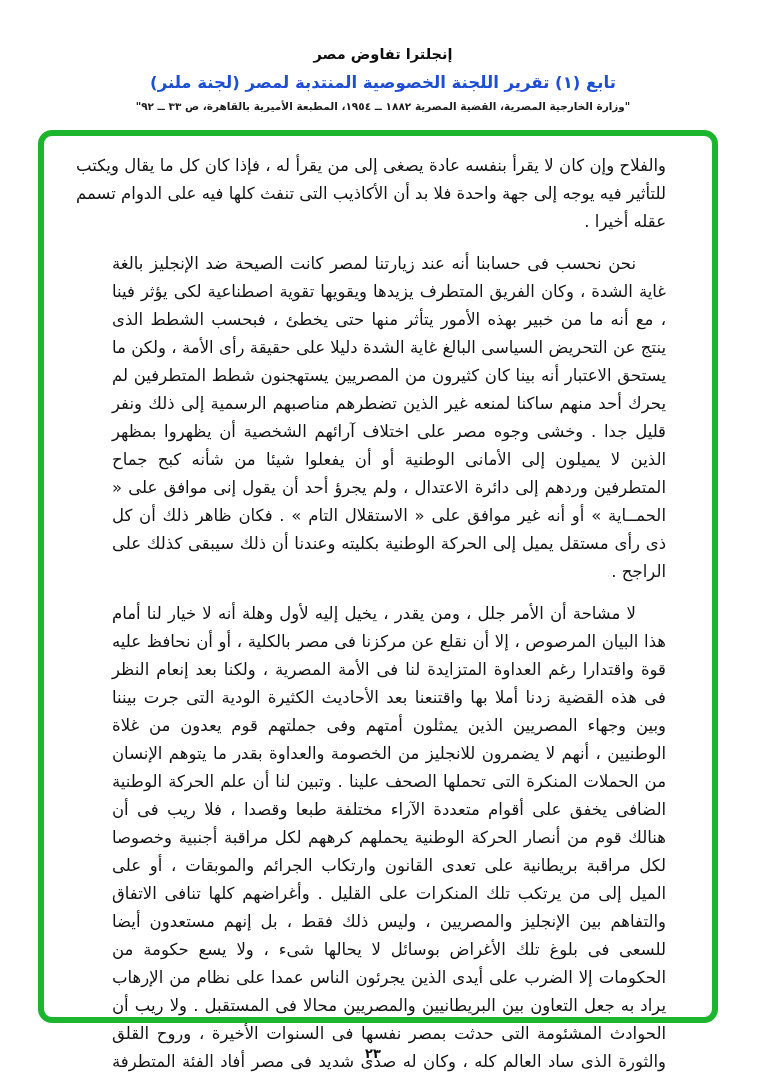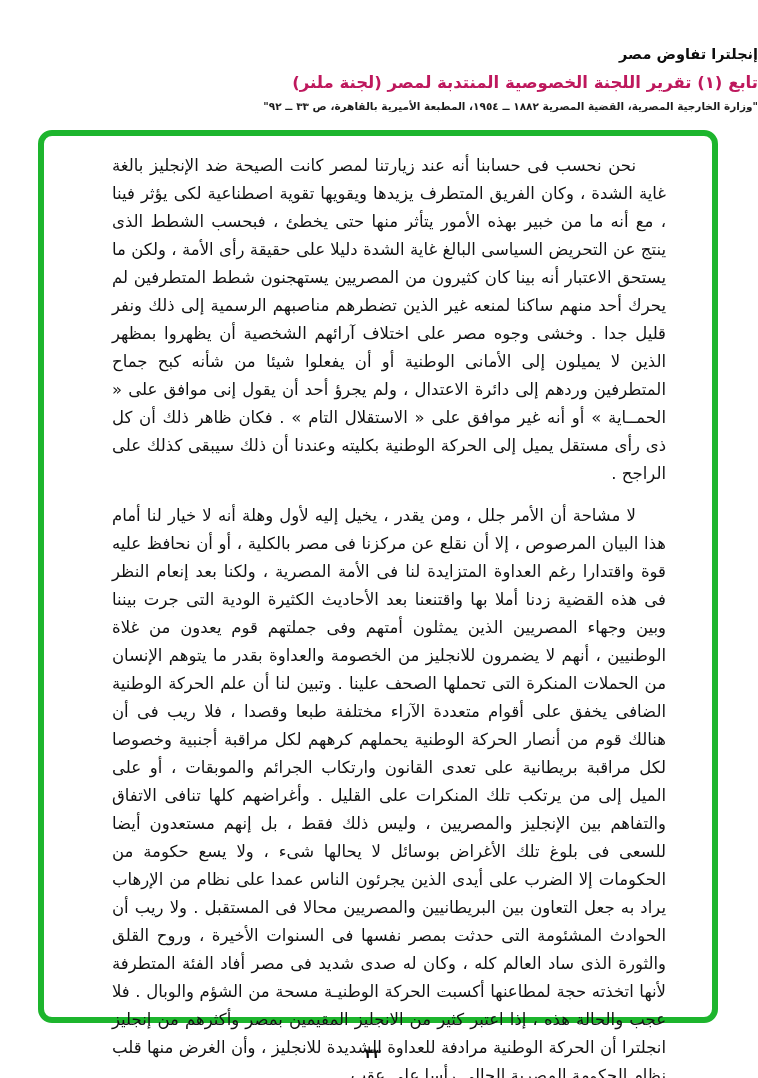--- a/index.html
+++ b/index.html
@@ -8,33 +8,34 @@
     background: #ffffff;
     font-family: "DejaVu Sans", sans-serif;
     position: relative;
     direction: rtl;
     color: #141414;
     overflow: hidden;
   }
   .page-header {
     position: absolute;
     top: 46px; left: 8px; right: 0;
+    text-align: center;
     direction: rtl;
   }
   .doc-title {
     font-size: 14.5px;
     font-weight: bold;
     color: #0d0d0d;
     margin: 0 0 11px 0;
     letter-spacing: 0.3px;
   }
   .doc-subtitle {
     font-size: 16.5px;
     font-weight: bold;
-    color: #be185d;
+    color: #1d4ed8;
     margin: 0 0 8px 0;
   }
   .doc-source {
     font-size: 10.5px;
     font-weight: bold;
     color: #1c1c1c;
     margin: 0;
   }
   .green-box {
     position: absolute;
@@ -72,19 +73,20 @@
 
 <header class="page-header">
   <h1 class="doc-title">إنجلترا تفاوض مصر</h1>
   <h2 class="doc-subtitle">تابع (١) تقرير اللجنة الخصوصية المنتدبة لمصر (لجنة ملنر)</h2>
   <p class="doc-source">"وزارة الخارجية المصرية، القضية المصرية ١٨٨٢ ــ ١٩٥٤، المطبعة الأميرية بالقاهرة، ص ٣٣ ــ ٩٢"</p>
 </header>
 
 <div class="green-box"></div>
 
 <main class="page-text">
+  <p>والفلاح وإن كان لا يقرأ بنفسه عادة يصغى إلى من يقرأ له ، فإذا كان كل ما يقال ويكتب للتأثير فيه يوجه إلى جهة واحدة فلا بد أن الأكاذيب التى تنفث كلها فيه على الدوام تسمم عقله أخيرا .</p>
   <p class="indented">نحن نحسب فى حسابنا أنه عند زيارتنا لمصر كانت الصيحة ضد الإنجليز بالغة غاية الشدة ، وكان الفريق المتطرف يزيدها ويقويها تقوية اصطناعية لكى يؤثر فينا ، مع أنه ما من خبير بهذه الأمور يتأثر منها حتى يخطئ ، فبحسب الشطط الذى ينتج عن التحريض السياسى البالغ غاية الشدة دليلا على حقيقة رأى الأمة ، ولكن ما يستحق الاعتبار أنه بينا كان كثيرون من المصريين يستهجنون شطط المتطرفين لم يحرك أحد منهم ساكنا لمنعه غير الذين تضطرهم مناصبهم الرسمية إلى ذلك ونفر قليل جدا .  وخشى وجوه مصر على اختلاف آرائهم الشخصية أن يظهروا بمظهر الذين لا يميلون إلى الأمانى الوطنية أو أن يفعلوا شيئا من شأنه كبح جماح المتطرفين وردهم إلى دائرة الاعتدال ، ولم يجرؤ أحد أن يقول إنى موافق على « الحمــاية » أو أنه غير موافق على « الاستقلال التام » .  فكان ظاهر ذلك أن كل ذى رأى مستقل يميل إلى الحركة الوطنية بكليته وعندنا أن ذلك سيبقى كذلك على الراجح .</p>
   <p class="indented">لا مشاحة أن الأمر جلل ، ومن يقدر ، يخيل إليه لأول وهلة أنه لا خيار لنا أمام هذا البيان المرصوص ، إلا أن نقلع عن مركزنا فى مصر بالكلية ، أو أن نحافظ عليه قوة واقتدارا رغم العداوة المتزايدة لنا فى الأمة المصرية ، ولكنا بعد إنعام النظر فى هذه القضية زدنا أملا بها واقتنعنا بعد الأحاديث الكثيرة الودية التى جرت بيننا وبين وجهاء المصريين الذين يمثلون أمتهم وفى جملتهم قوم يعدون من غلاة الوطنيين ، أنهم لا يضمرون للانجليز من الخصومة والعداوة بقدر ما يتوهم الإنسان من الحملات المنكرة التى تحملها الصحف علينا . وتبين لنا أن علم الحركة الوطنية الضافى يخفق على أقوام متعددة الآراء مختلفة طبعا وقصدا ، فلا ريب فى أن هنالك قوم من أنصار الحركة الوطنية يحملهم كرههم لكل مراقبة أجنبية وخصوصا لكل مراقبة بريطانية على تعدى القانون وارتكاب الجرائم والموبقات ، أو على الميل إلى من يرتكب تلك المنكرات على القليل .  وأغراضهم كلها تنافى الاتفاق والتفاهم بين الإنجليز والمصريين ، وليس ذلك فقط ، بل إنهم مستعدون أيضا للسعى فى بلوغ تلك الأغراض بوسائل لا يحالها شىء ، ولا يسع حكومة من الحكومات إلا الضرب على أيدى الذين يجرئون الناس عمدا على نظام من الإرهاب يراد به جعل التعاون بين البريطانيين والمصريين محالا فى المستقبل .  ولا ريب أن الحوادث المشئومة التى حدثت بمصر نفسها فى السنوات الأخيرة ، وروح القلق والثورة الذى ساد العالم كله ، وكان له صدى شديد فى مصر أفاد الفئة المتطرفة لأنها اتخذته حجة لمطاعنها أكسبت الحركة الوطنيـة مسحة من الشؤم والوبال .  فلا عجب والحالة هذه ، إذا اعتبر كثير من الانجليز المقيمين بمصر وأكثرهم من إنجليز انجلترا أن الحركة الوطنية مرادفة للعداوة الشديدة للانجليز ، وأن الغرض منها قلب نظام الحكومة المصرية الحالى رأسا على عقب .</p>
 </main>
 
 <footer class="page-footer">
   <span class="page-number">٢٣</span>
 </footer>
 
 </body></html>

